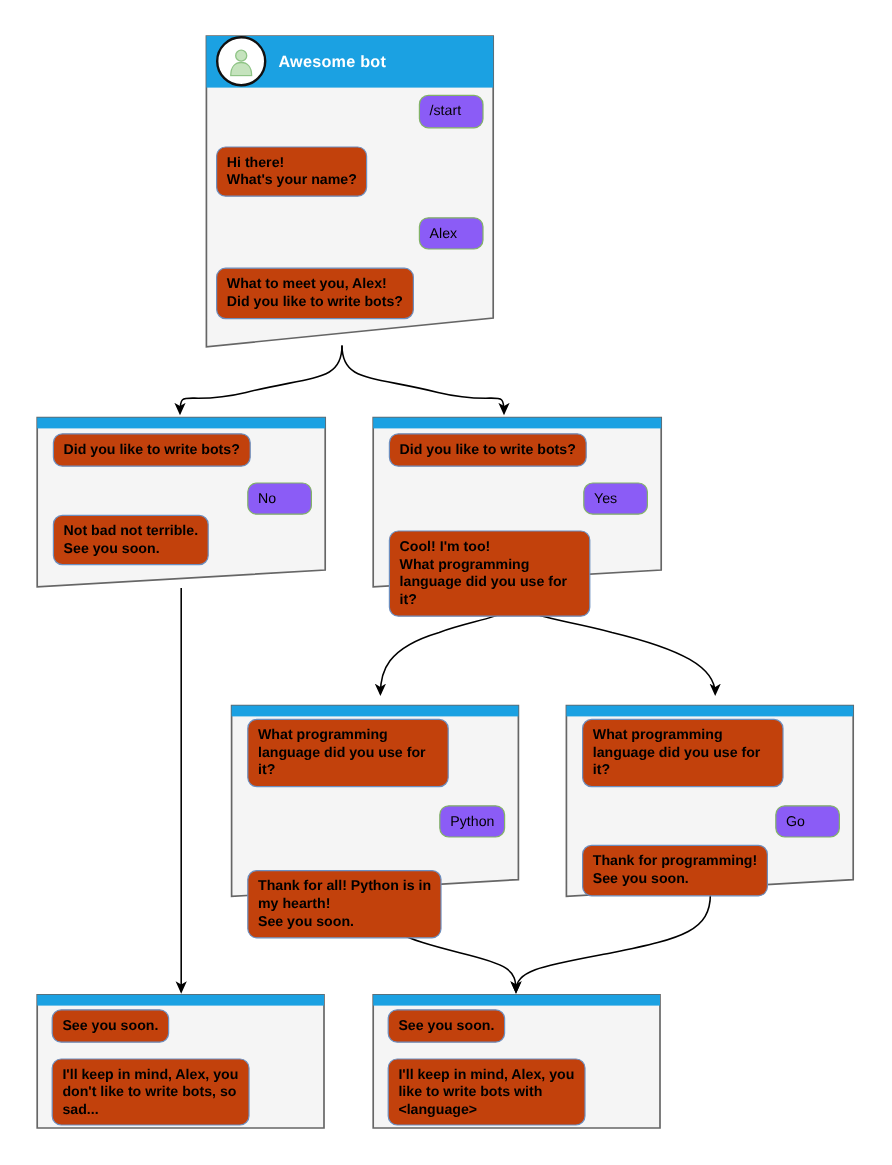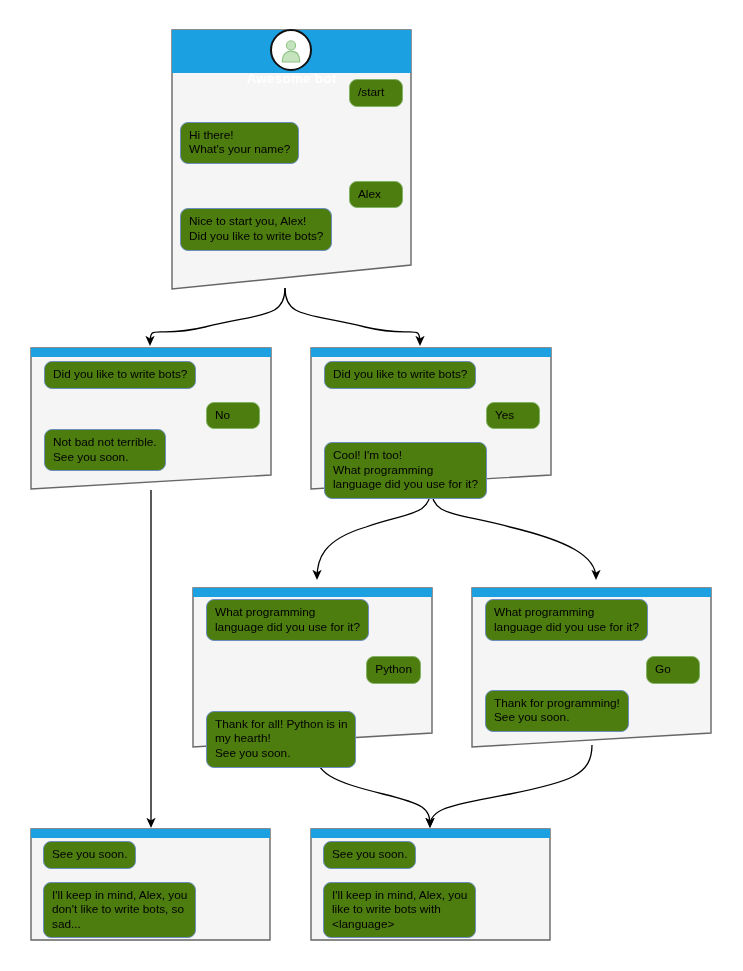--- a/index.html
+++ b/index.html
@@ -45,25 +45,26 @@
     border-radius:8px;
     padding:5px 8px 6px 8px;
     font-size:11.8px;
     line-height:14.6px;
     color:#000000;
     white-space:pre-line;
     box-sizing:border-box;
     max-width:78%;
   }
   .bubble.bot{
-    background:#4d7c0f;
+    background:#c2410c;
     border:1px solid #6c8ebf;
+    font-weight:bold;
   }
   .bubble.user{
-    background:#4d7c0f;
+    background:#8b5cf6;
     border:1px solid #82b366;
     min-width:54px;
     text-align:left;
   }
 </style>
 </head>
 <body>
 
 <div id="stage">
 
@@ -90,42 +91,42 @@
   </svg>
 
   <div class="node" style="left:171px;top:29px;width:241px;height:261px;">
     <div class="shell">
       <svg viewBox="0 0 241 261" preserveAspectRatio="none">
         <polygon points="1,1 240,1 240,236 1,260" fill="#f5f5f5" stroke="#666666" stroke-width="1.4"></polygon>
         <rect x="1" y="1" width="239" height="43" fill="#1ba1e2"></rect>
       </svg>
     </div>
     <div class="content">
-      <div class="titlebar" style="height:44px;flex-direction:column;">
+      <div class="titlebar" style="height:44px;">
         <span class="avatar">
           <svg width="26" height="26" viewBox="0 0 26 26">
             <circle cx="13" cy="8.4" r="4.6" fill="#c5e3bd" stroke="#8fc486" stroke-width="1.1"></circle>
             <path d="M4.3,25 C4.3,17.4 8.2,14.1 13,14.1 C17.8,14.1 21.7,17.4 21.7,25 Z" fill="#c5e3bd" stroke="#8fc486" stroke-width="1.1"></path>
           </svg>
         </span>
         <span class="ttl">Awesome bot</span>
       </div>
       <div class="msgs" style="top:50px;left:9px;right:9px;">
         <div class="row right" style="margin-bottom:15px;">
           <div class="bubble user">/start</div>
         </div>
         <div class="row left" style="margin-bottom:17px;">
           <div class="bubble bot">Hi there!
 What's your name?</div>
         </div>
-        <div class="row right" style="">
+        <div class="row right" style="margin-bottom:15px;">
           <div class="bubble user">Alex</div>
         </div>
         <div class="row left">
-          <div class="bubble bot">Nice to start you, Alex!
+          <div class="bubble bot">What to meet you, Alex!
 Did you like to write bots?</div>
         </div>
       </div>
     </div>
   </div>
 
   <div class="node" style="left:30px;top:347px;width:242px;height:143px;">
     <div class="shell">
       <svg viewBox="0 0 242 143" preserveAspectRatio="none">
         <polygon points="1,1 241,1 241,128 1,142" fill="#f5f5f5" stroke="#666666" stroke-width="1.4"></polygon>

